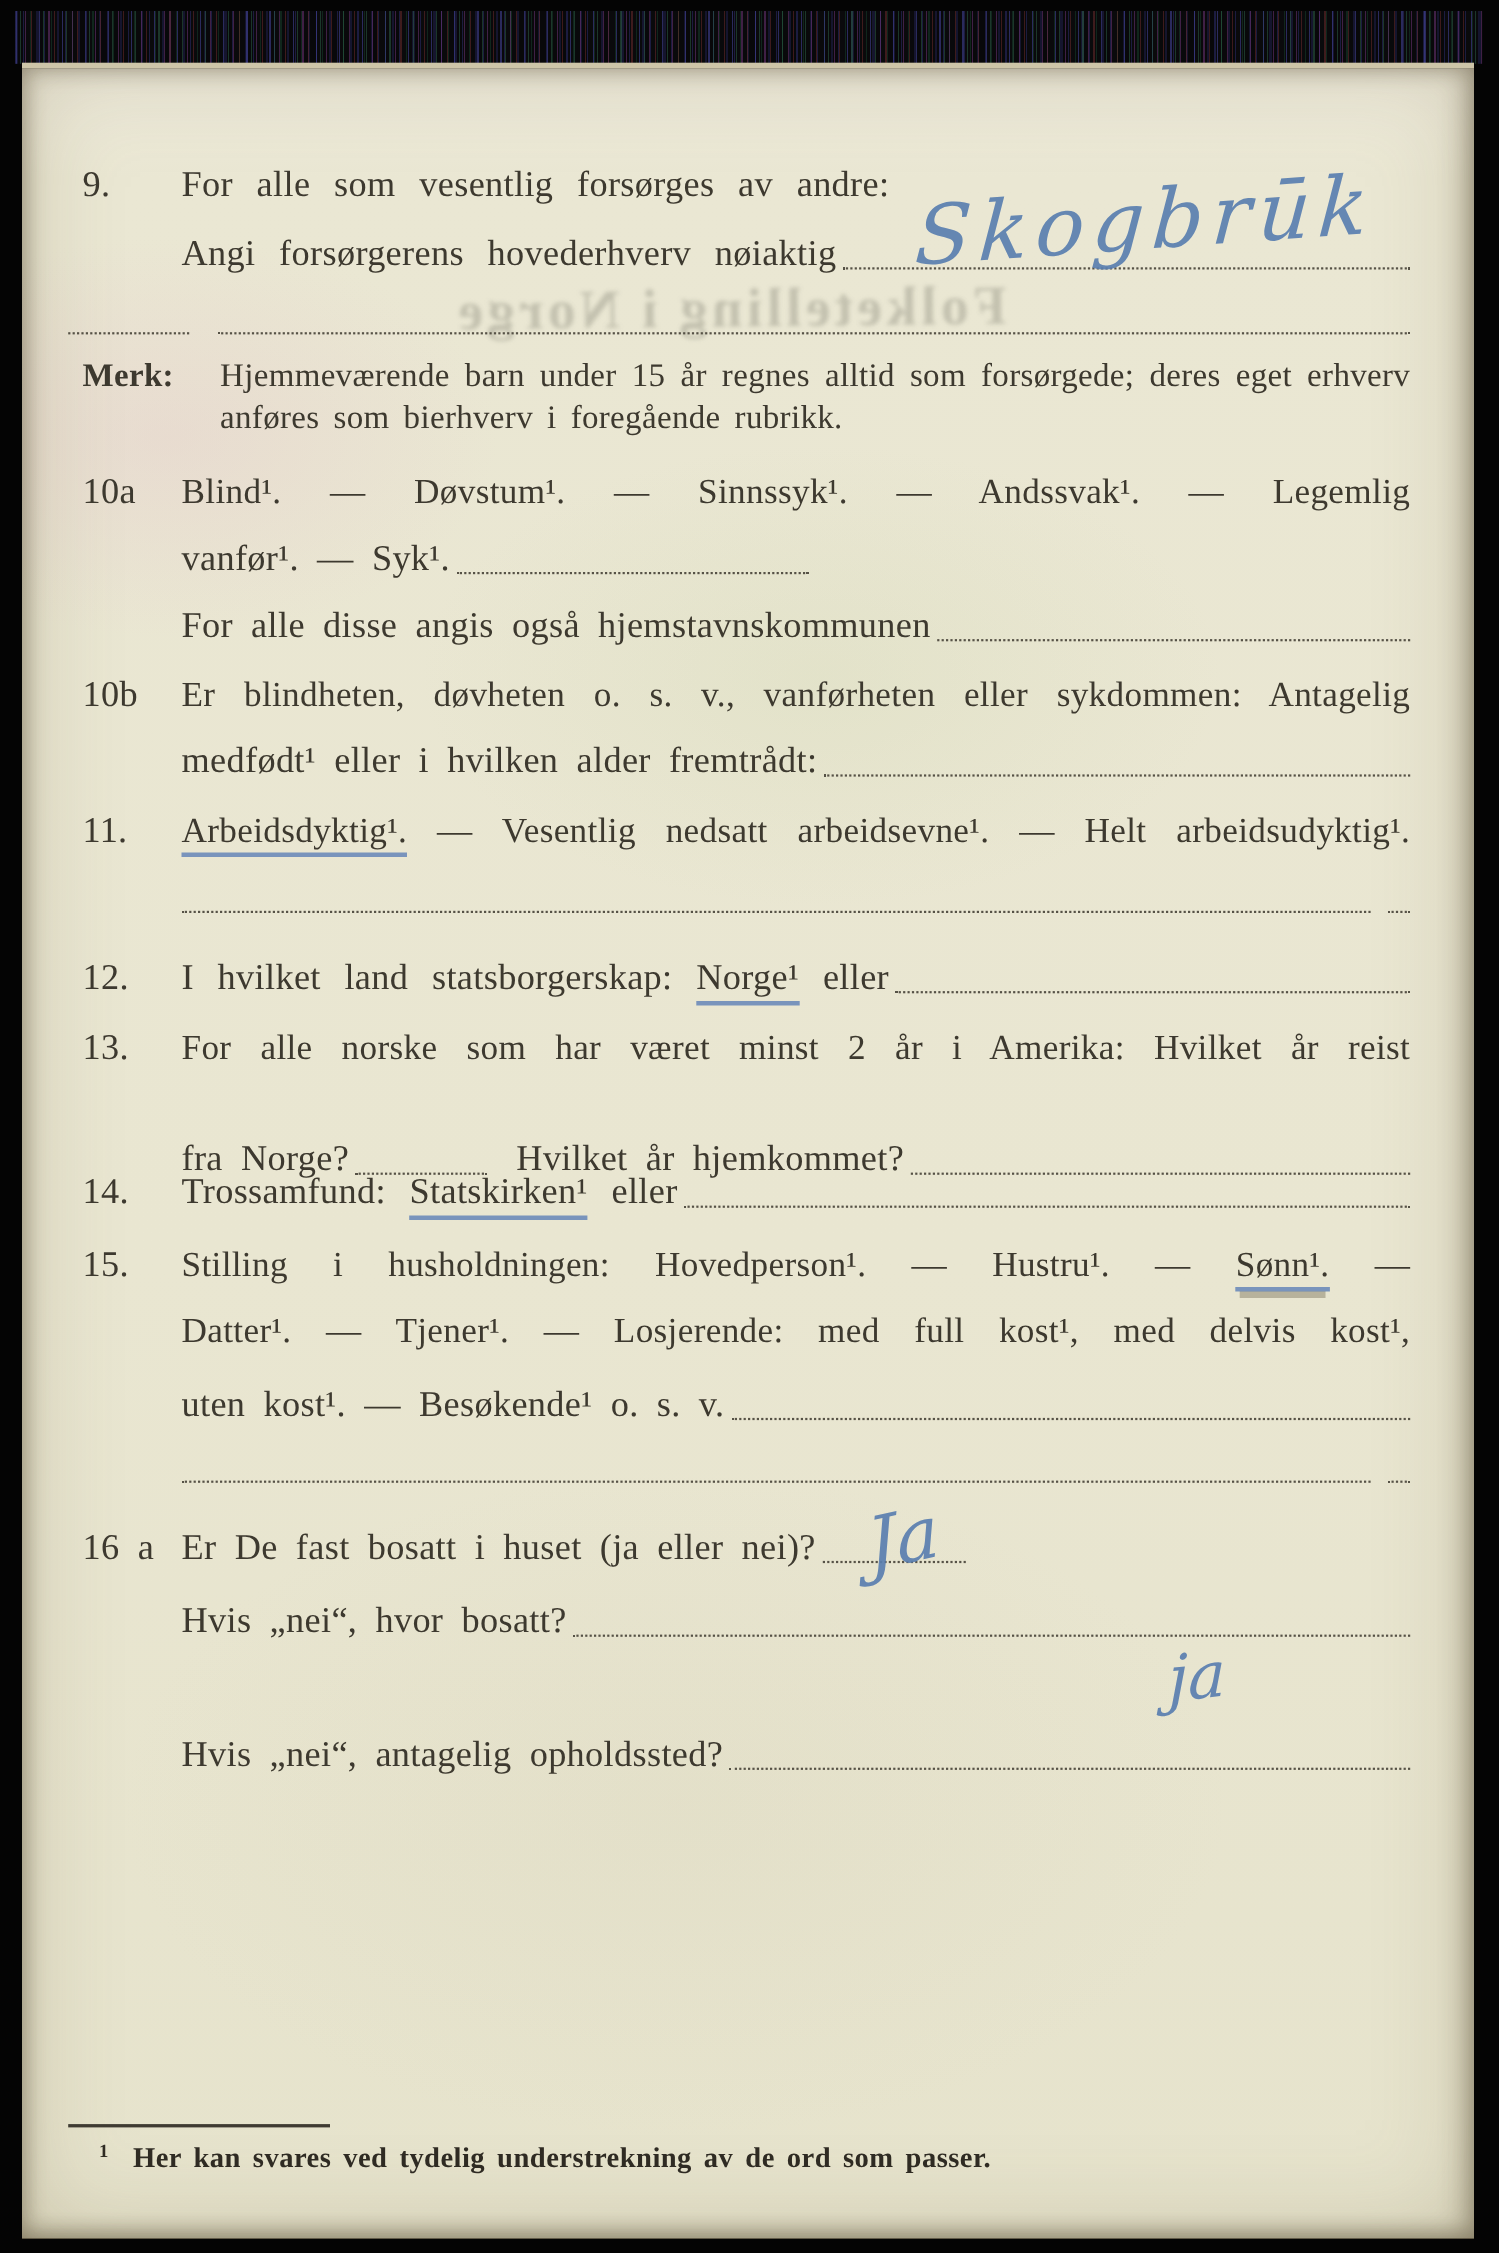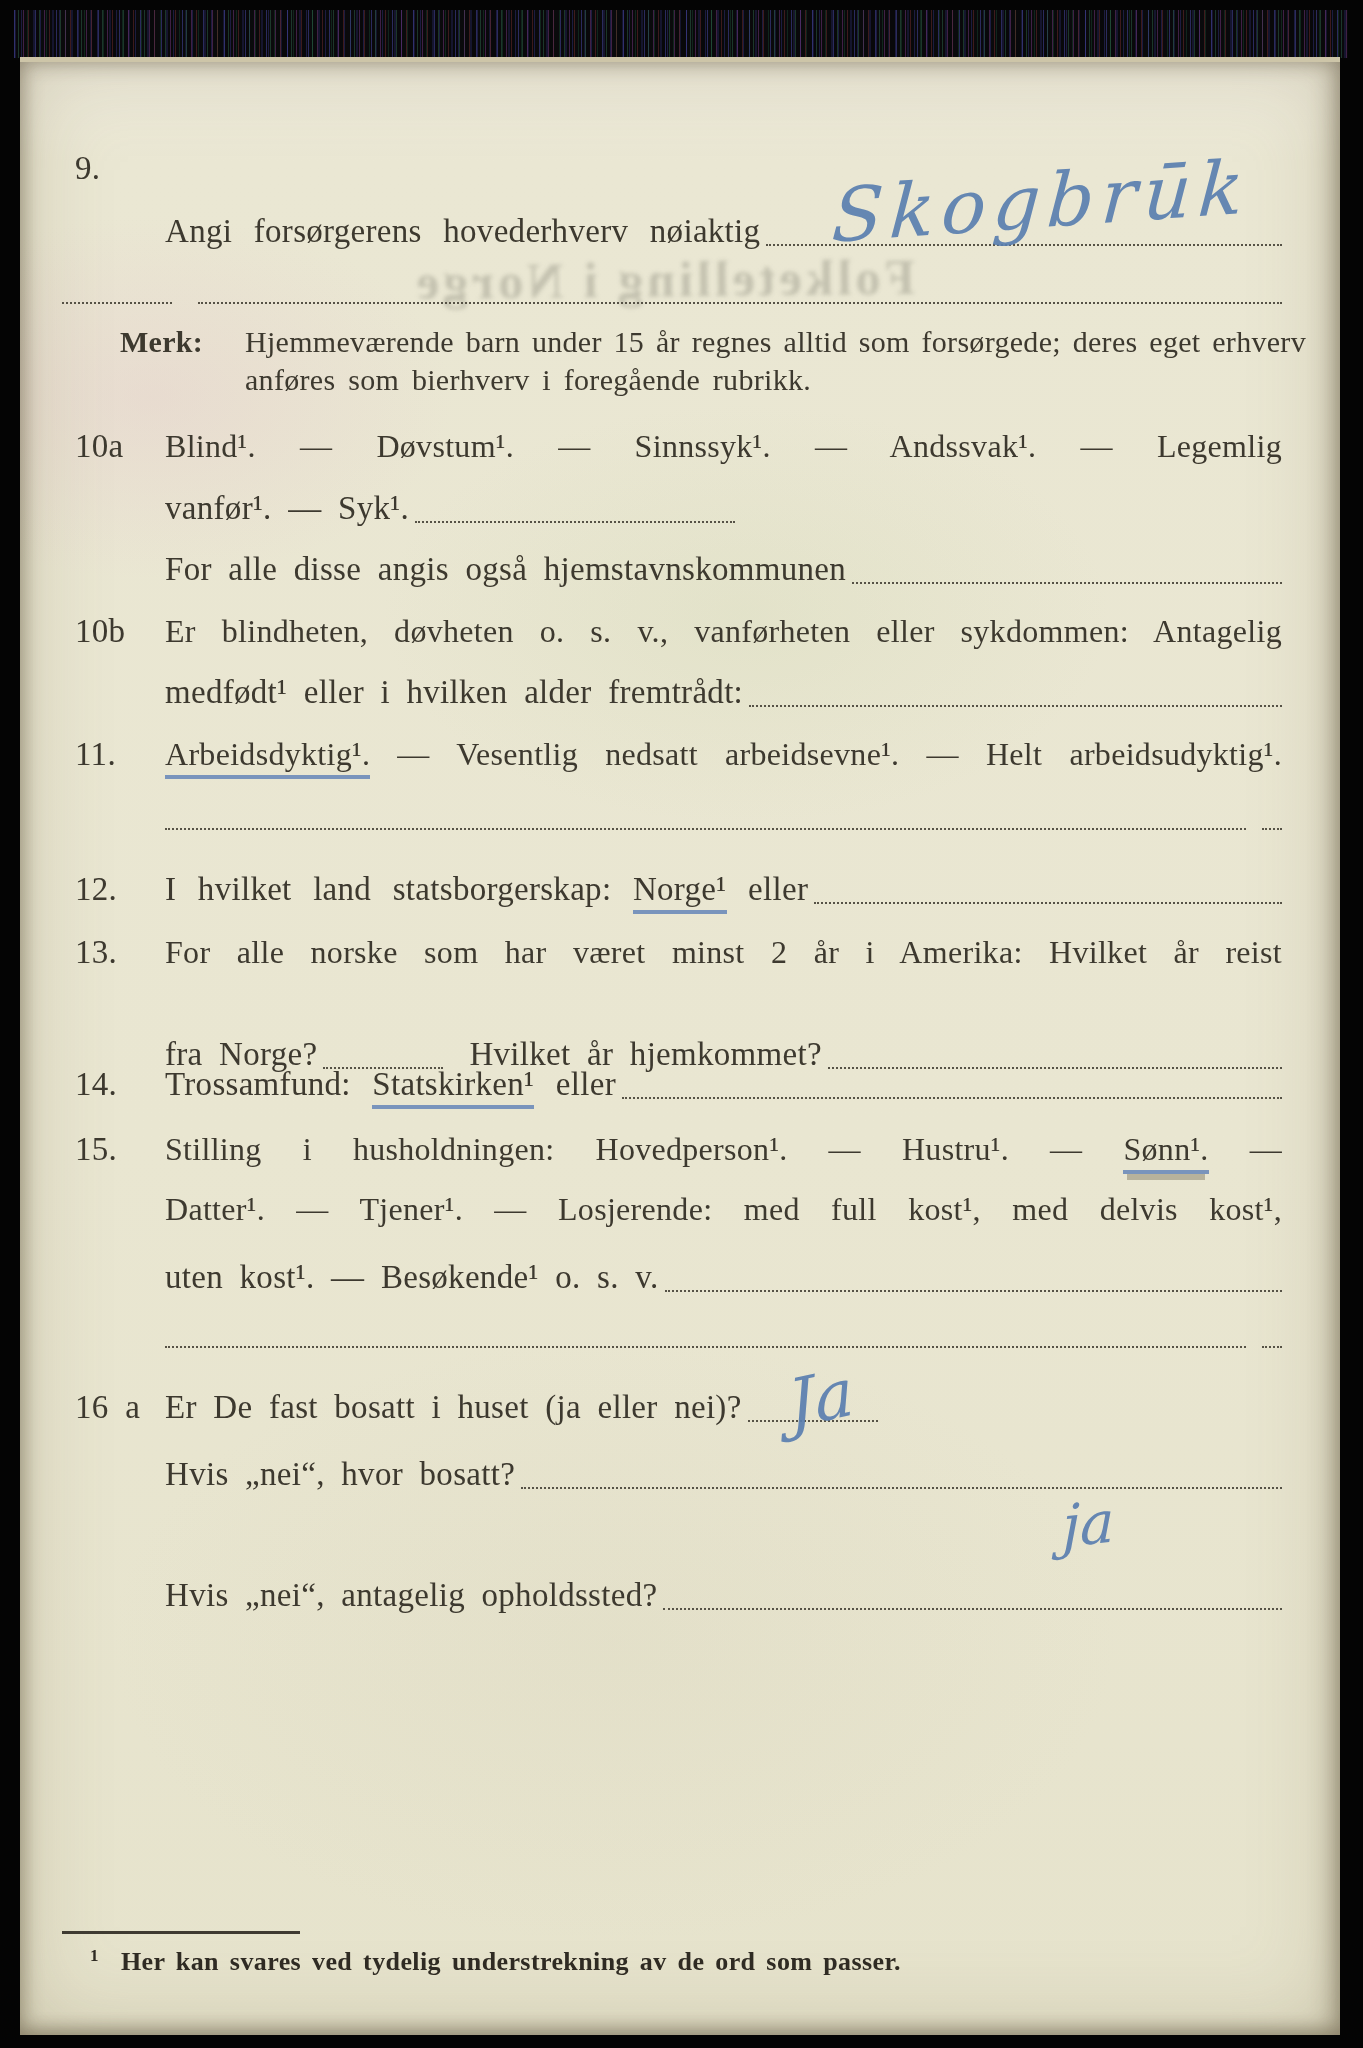--- a/index.html
+++ b/index.html
@@ -38,21 +38,21 @@
   .txt{white-space:nowrap;}
   .txt-j{flex:1;font-size:32px;white-space:nowrap;text-align:justify;text-align-last:justify;word-spacing:4px;}
   .sp-wide{word-spacing:13px;}
   .leader{flex:1 1 auto;height:8px;border-bottom:2px dotted #565246;transform:translateY(4px);margin-left:6px;}
   .leader-fx{flex:0 1 auto;height:8px;border-bottom:2px dotted #565246;transform:translateY(4px);margin-left:6px;min-width:50px;}
 
   .dotrow{position:absolute;display:flex;}
   .seg{height:0;border-bottom:2px dotted #565246;}
 
   .merk-row{font-size:30px;word-spacing:5px;}
-  .num-merk{flex:none;width:125px;font-weight:bold;margin-left:45px;}
+  .num-merk{flex:none;width:125px;font-weight:bold;}
 
   .u-blue{border-bottom:4px solid rgba(92,128,182,.8);padding-bottom:3px;}
   .u-blue2{border-bottom:4px solid rgba(92,128,182,.8);padding-bottom:3px;
            box-shadow:0 10px 0 -4px rgba(150,143,120,.6);}
 
   .hand{position:absolute;font-family:"DejaVu Serif", serif;font-style:italic;
         color:#5a7fb0;opacity:.92;white-space:nowrap;}
 
   .ghost{position:absolute;left:95px;top:190px;width:800px;
          transform:scaleX(-1) rotate(.6deg);color:rgba(105,106,94,.3);
@@ -67,20 +67,21 @@
 <body>
 
 <div class="noise-band"></div>
 
 <div class="paper">
 
   <div class="ghost">Folketelling i Norge</div>
 
   <div class="row" style="top:88px">
     <span class="num">9.</span>
+    <span class="txt sp-wide">For alle som vesentlig forsørges av andre:</span>
   </div>
   <div class="row" style="top:151px">
     <span class="num"></span>
     <span class="txt sp-wide">Angi forsørgerens hovederhverv nøiaktig</span>
     <span class="leader"></span>
   </div>
   <div class="hand" style="left:812px;top:96px;font-size:74px;letter-spacing:7px;transform:rotate(-4deg) skewX(-8deg)">Skogbrūk</div>
 
   <div class="dotrow" style="top:240px;left:42px;right:58px">
     <span class="seg" style="width:110px"></span>

